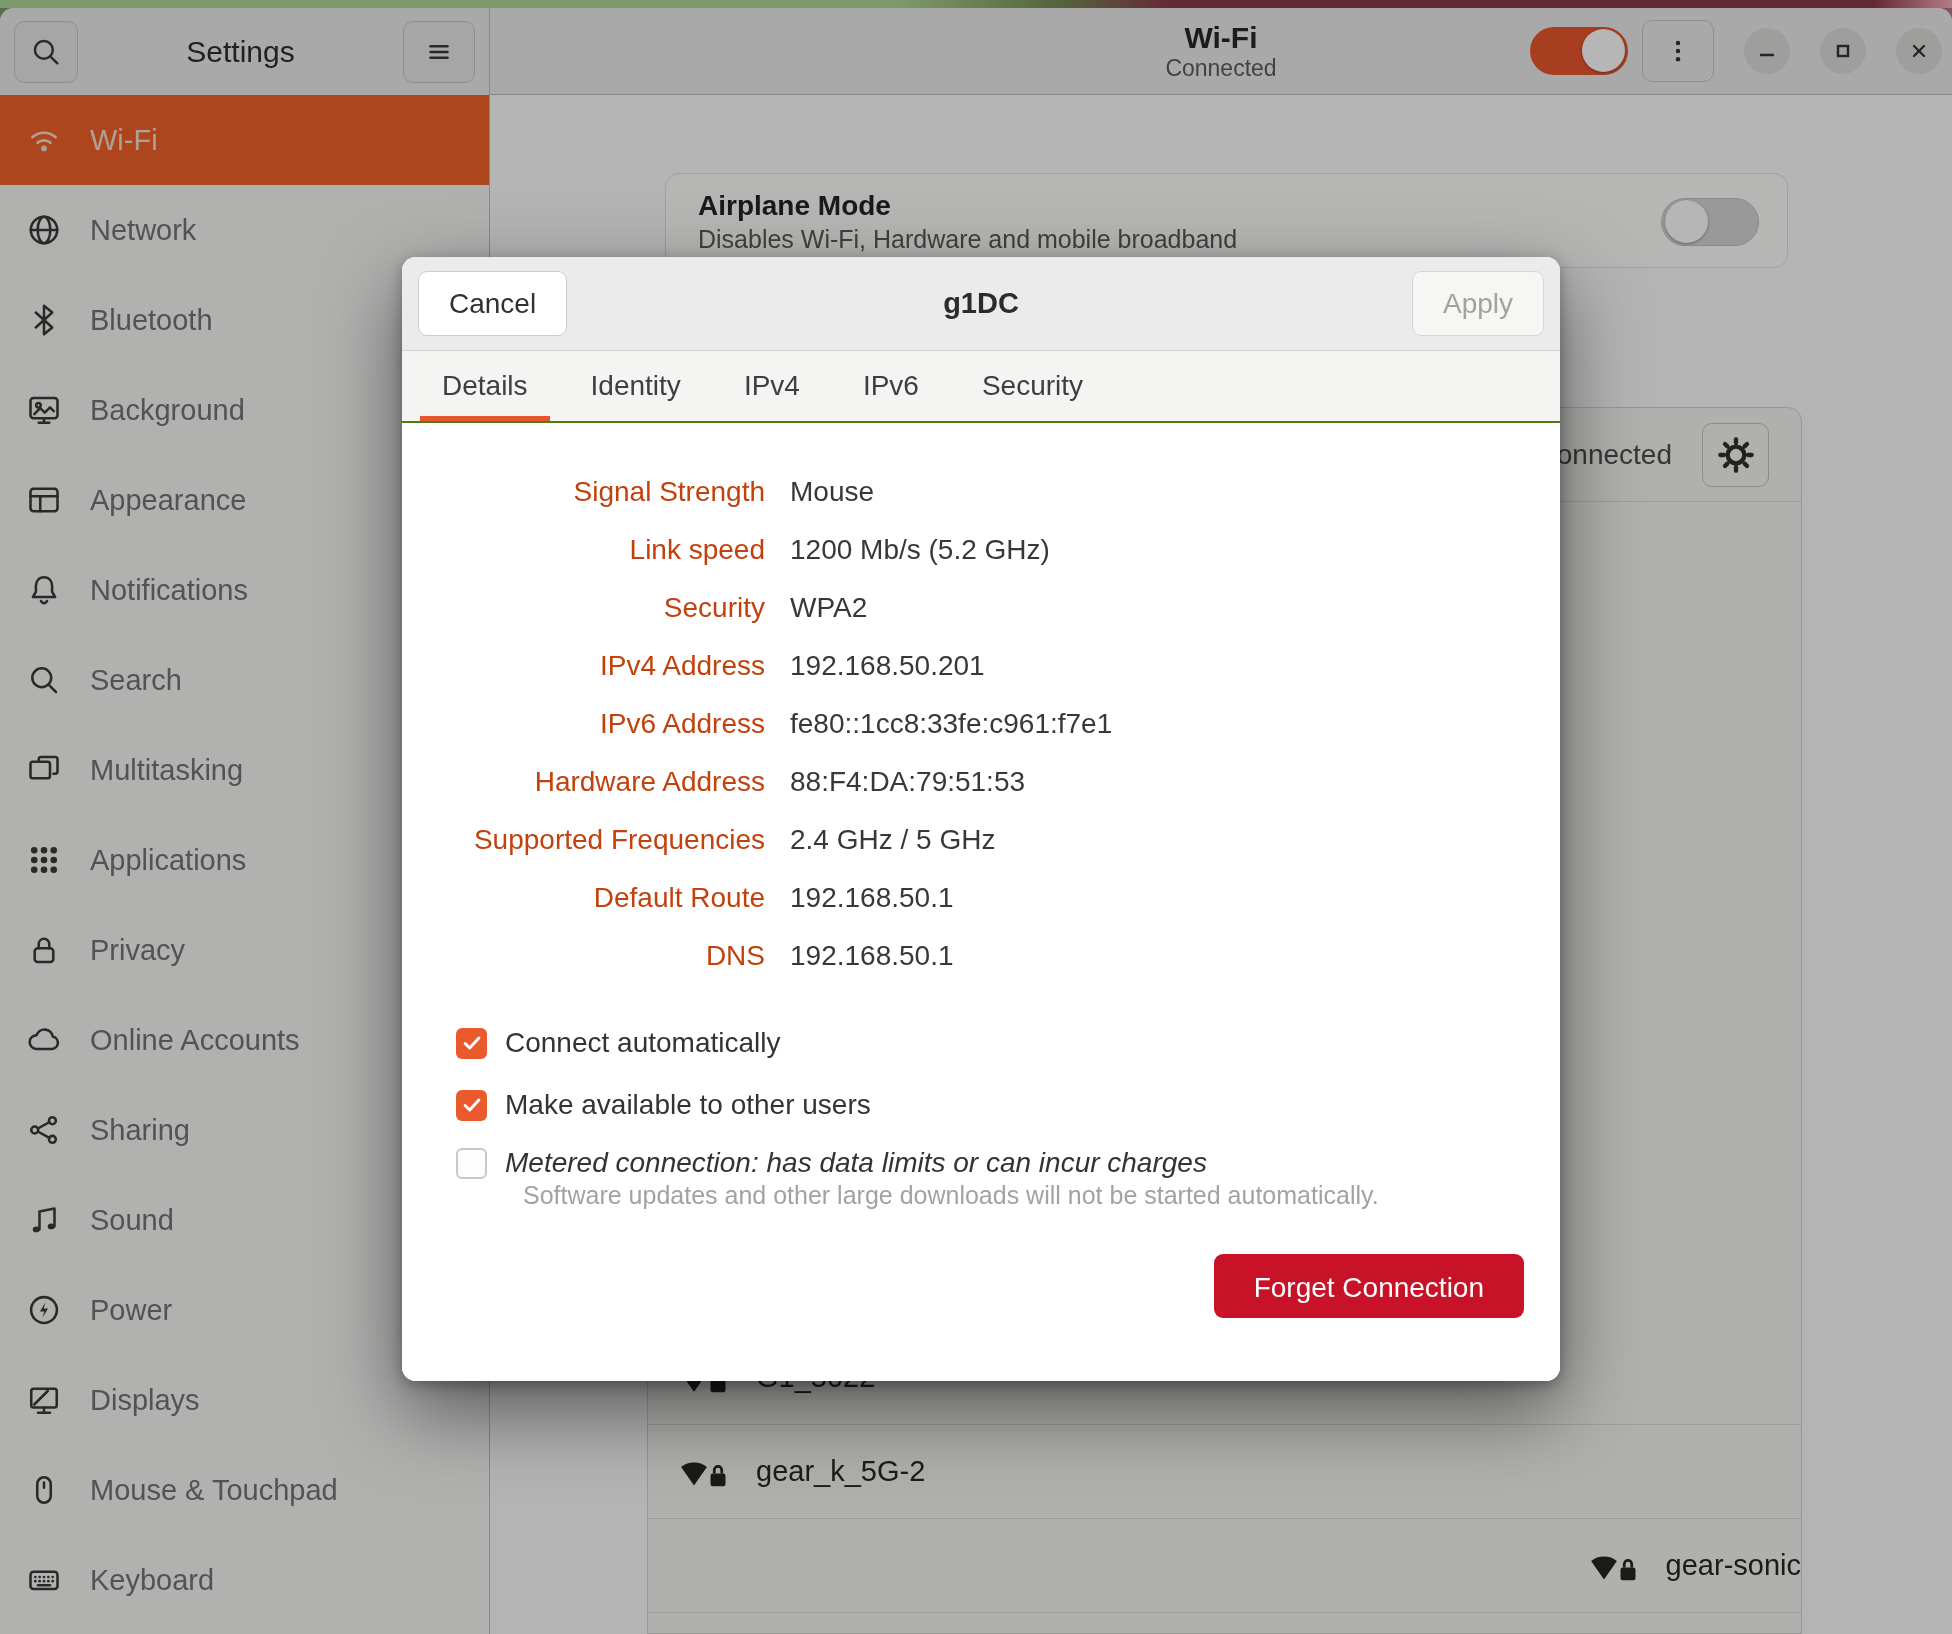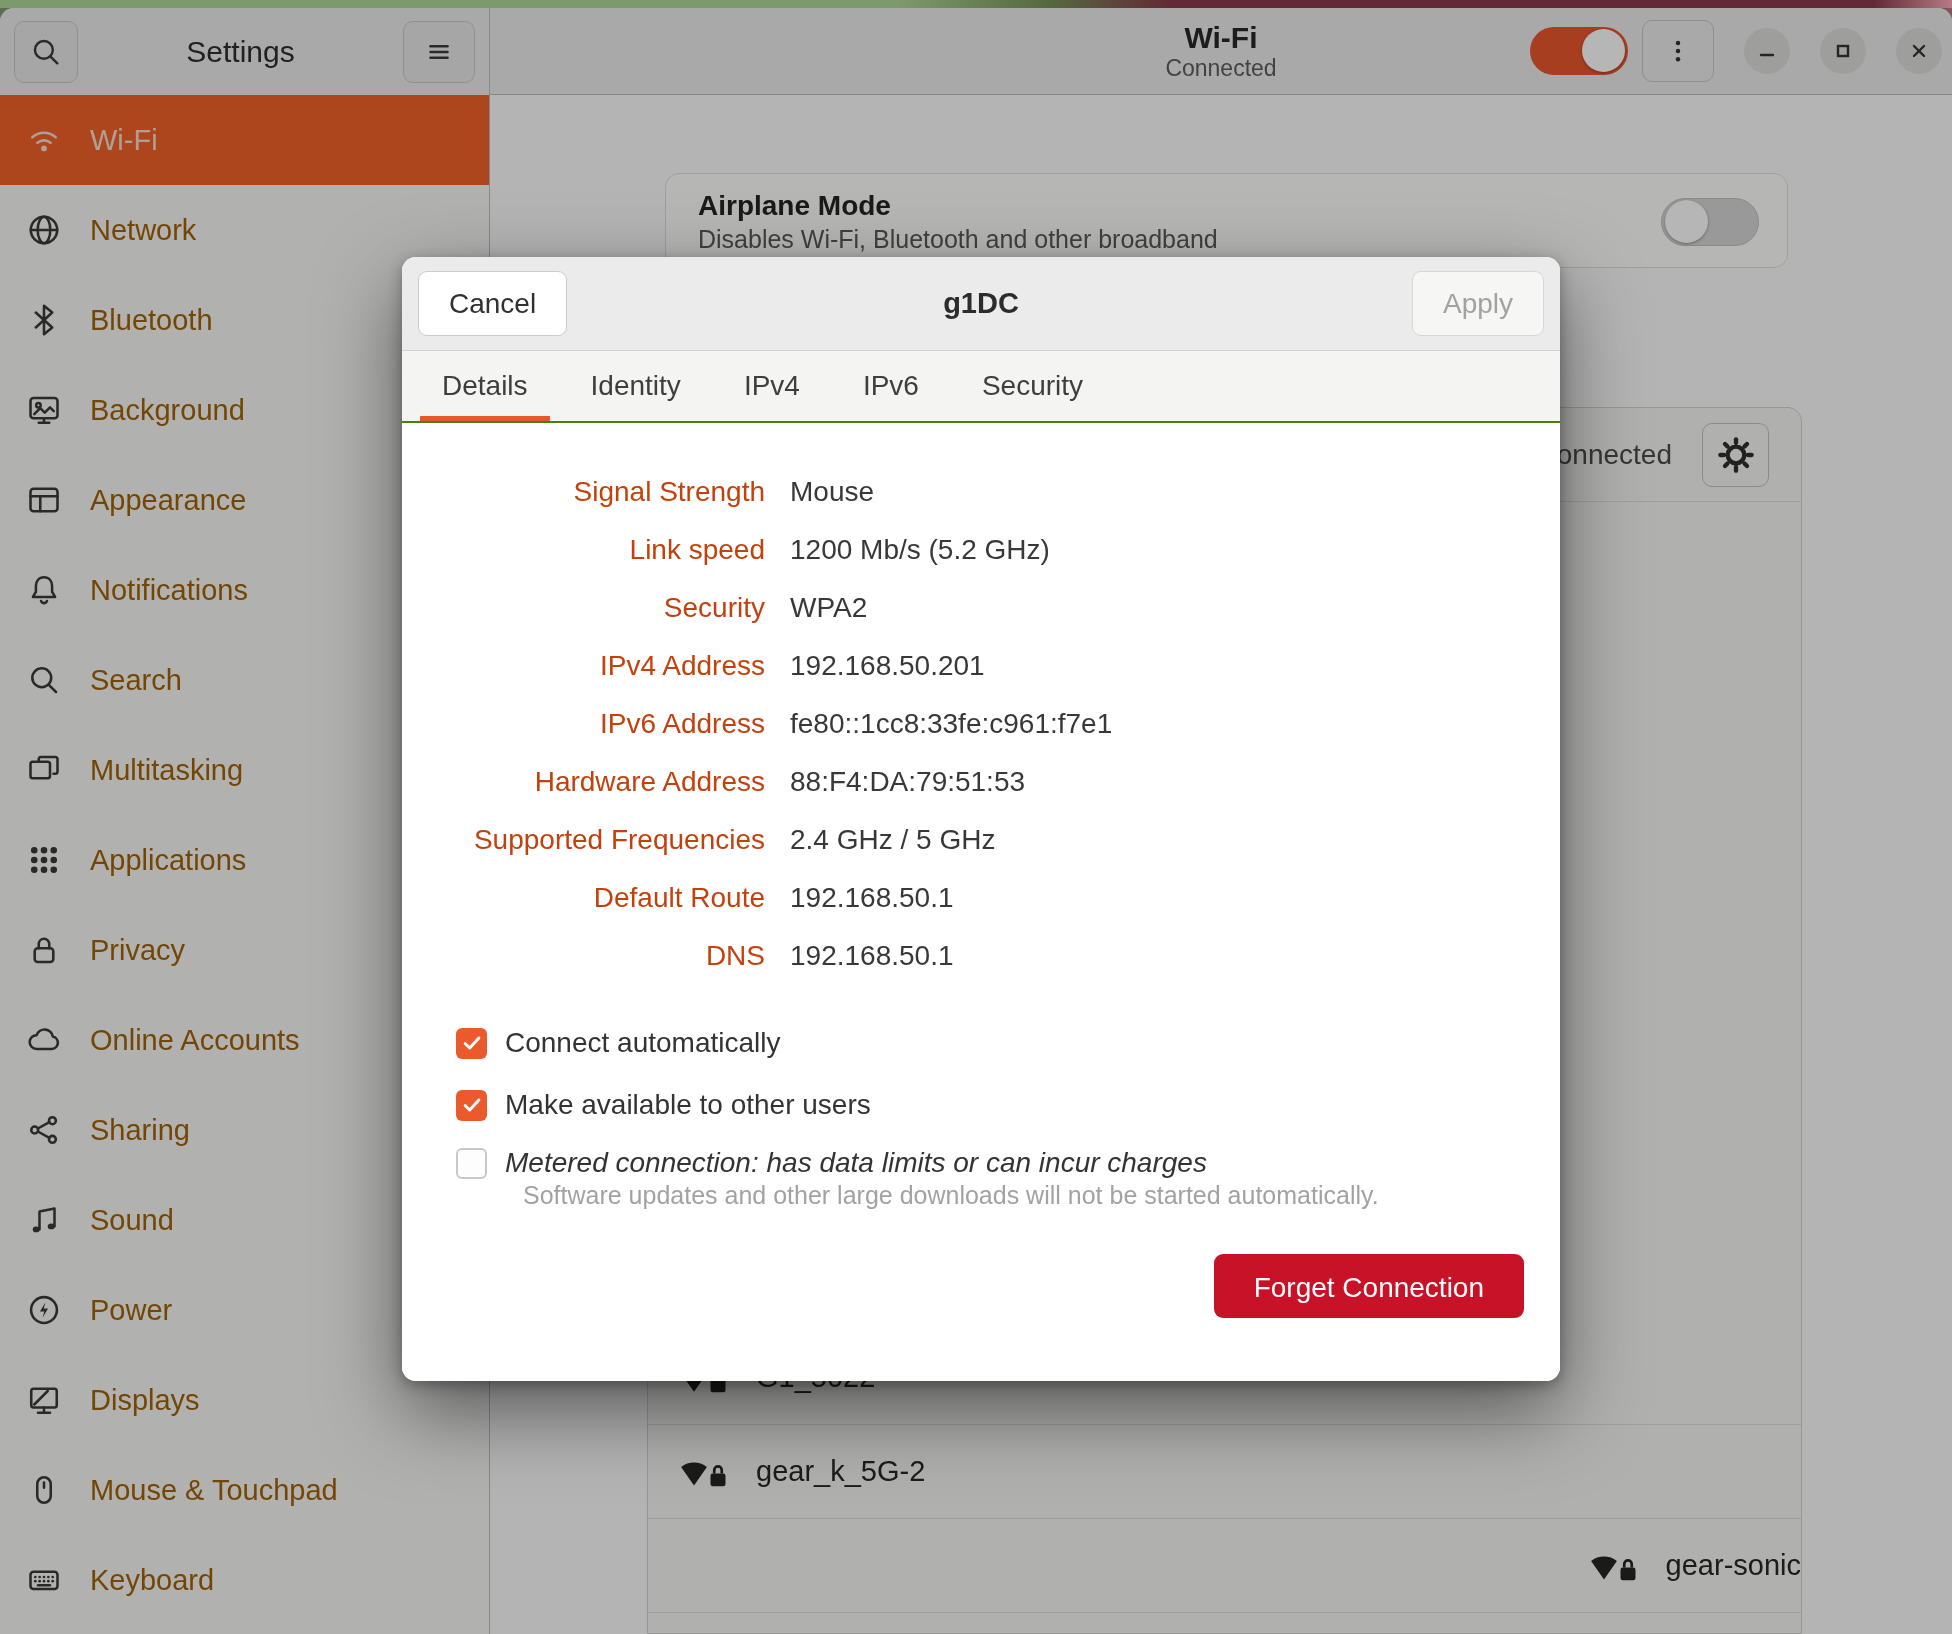--- a/index.html
+++ b/index.html
@@ -11,21 +11,21 @@
   }
   
   .window { position:absolute; left:0; top:8px; right:0; bottom:0; display:flex;
     border-radius:14px 14px 0 0; overflow:hidden; }
   
   .sidebar { width:490px; background:#f6f5f4; border-right:1px solid #bfbebc; display:flex; flex-direction:column; flex:none; }
   .sidebar-header { height:87px; flex:none; background:#ebebeb; display:flex; align-items:center; justify-content:space-between; padding:0 14px; }
   .icon-btn { width:64px; height:62px; border:1px solid #c8c7c5; border-radius:10px; background:#e8e7e6; display:flex; align-items:center; justify-content:center; }
   .sidebar-title { font-size:30px; font-weight:normal; color:#2e2e2e; }
   .side-list { flex:1; overflow:hidden; }
-  .side-item { height:90px; display:flex; align-items:center; padding-left:26px; gap:28px; font-size:29px; color:#a16207; }
+  .side-item { height:90px; display:flex; align-items:center; padding-left:26px; gap:28px; font-size:29px; color:#737373; }
   .side-item .ic { width:36px; height:36px; flex:none; display:flex; align-items:center; justify-content:center; }
   .side-item svg { stroke:#3a3a38; }
   .side-item.selected { background:#f06228; color:#f3ddd0; }
   .side-item.selected svg { stroke:#f3ddd0; }
   .side-item.selected svg .fl { fill:#f3ddd0; }
   svg.oicon { fill:none; stroke-width:1.7; stroke-linecap:round; stroke-linejoin:round; }
   svg.oicon .fl { fill:#3a3a38; stroke:none; }
   
   .main { flex:1; display:flex; flex-direction:column; background:#fafafa; min-width:0; }
   .main-header { height:87px; flex:none; background:#ebebeb; border-bottom:1px solid #bcbbb9; position:relative; }
@@ -329,21 +329,21 @@
                 <line class="glyph-line" x1="6" y1="6" x2="16" y2="16"></line>
                 <line class="glyph-line" x1="16" y1="6" x2="6" y2="16"></line>
               </svg>
           </div>
         </div>
       </div>
 
       <div class="content">
         <div class="airplane">
           <div class="t1">Airplane Mode</div>
-          <div class="t2">Disables Wi-Fi, Bluetooth and other broadband</div>
+          <div class="t2">Disables Wi-Fi, Hardware and mobile broadband</div>
           <div class="switch off">
               <div class="knob"></div>
             </div>
         </div>
 
         <div class="net-panel">
 
           <div class="net-row" style="top:0;">
             <span class="net-status">Connected</span>
             <div class="gear-btn">

